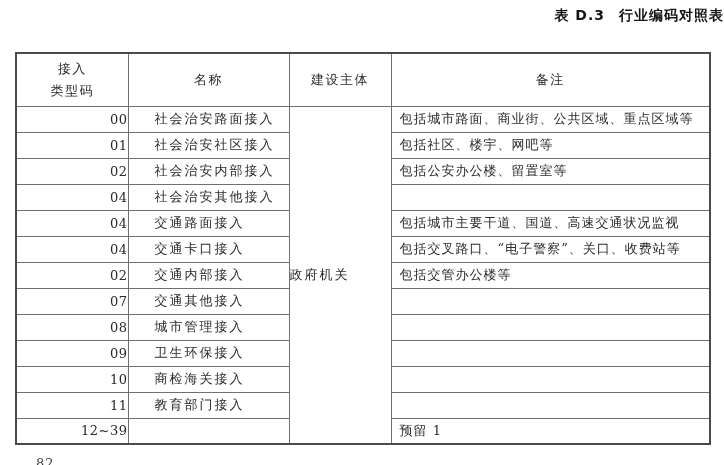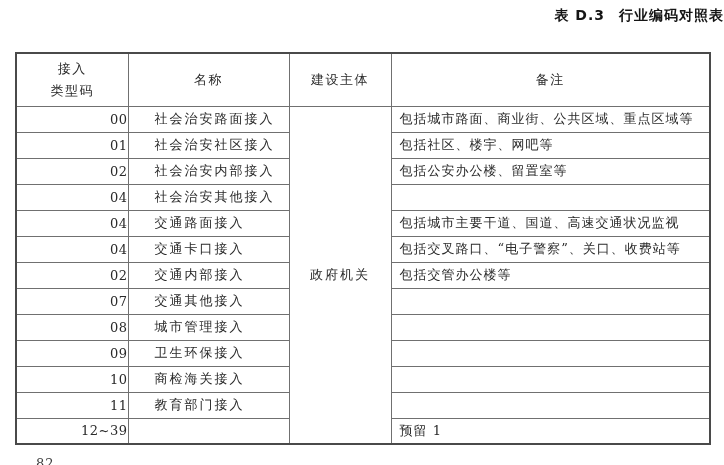--- a/index.html
+++ b/index.html
@@ -57,21 +57,21 @@
     letter-spacing: 1.5px;
     vertical-align: middle;
   }
   th.two-line {
     white-space: pre-line;
     line-height: 1.65;
   }
   .code-table tbody td { height: 26px; vertical-align: middle; }
   td.code-cell { text-align: right; letter-spacing: 0.5px; }
   td.name-cell { text-align: left; padding-left: 26px; letter-spacing: 2px; }
-  td.builder-cell { text-align: center; letter-spacing: 2px; }
+  td.builder-cell { letter-spacing: 2px; }
   td.remark-cell { text-align: left; padding-left: 8px; letter-spacing: 1px; }
   .page-number {
     position: absolute;
     left: 36px;
     top: 456px;
     font-size: 13px;
     color: #3a3a3a;
     letter-spacing: 1px;
   }
 </style>

